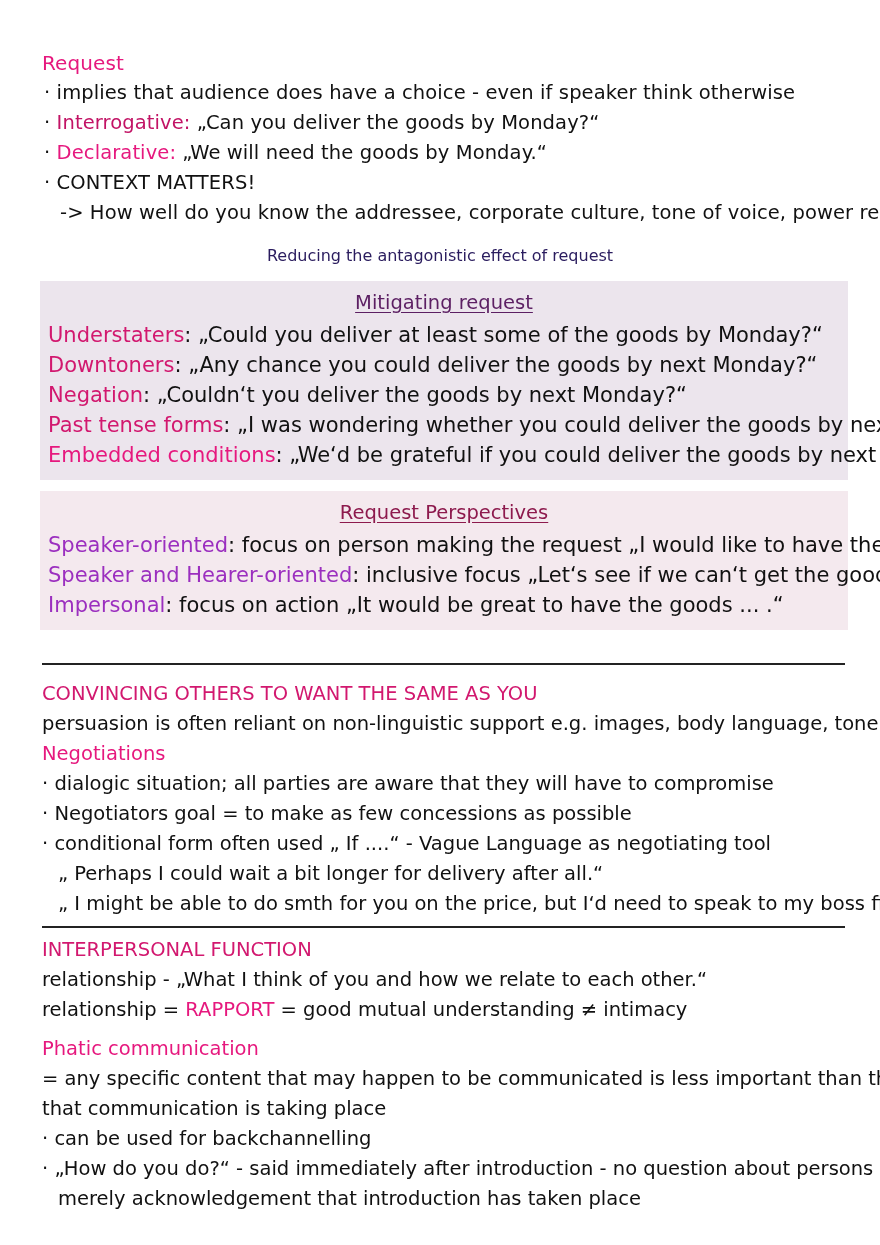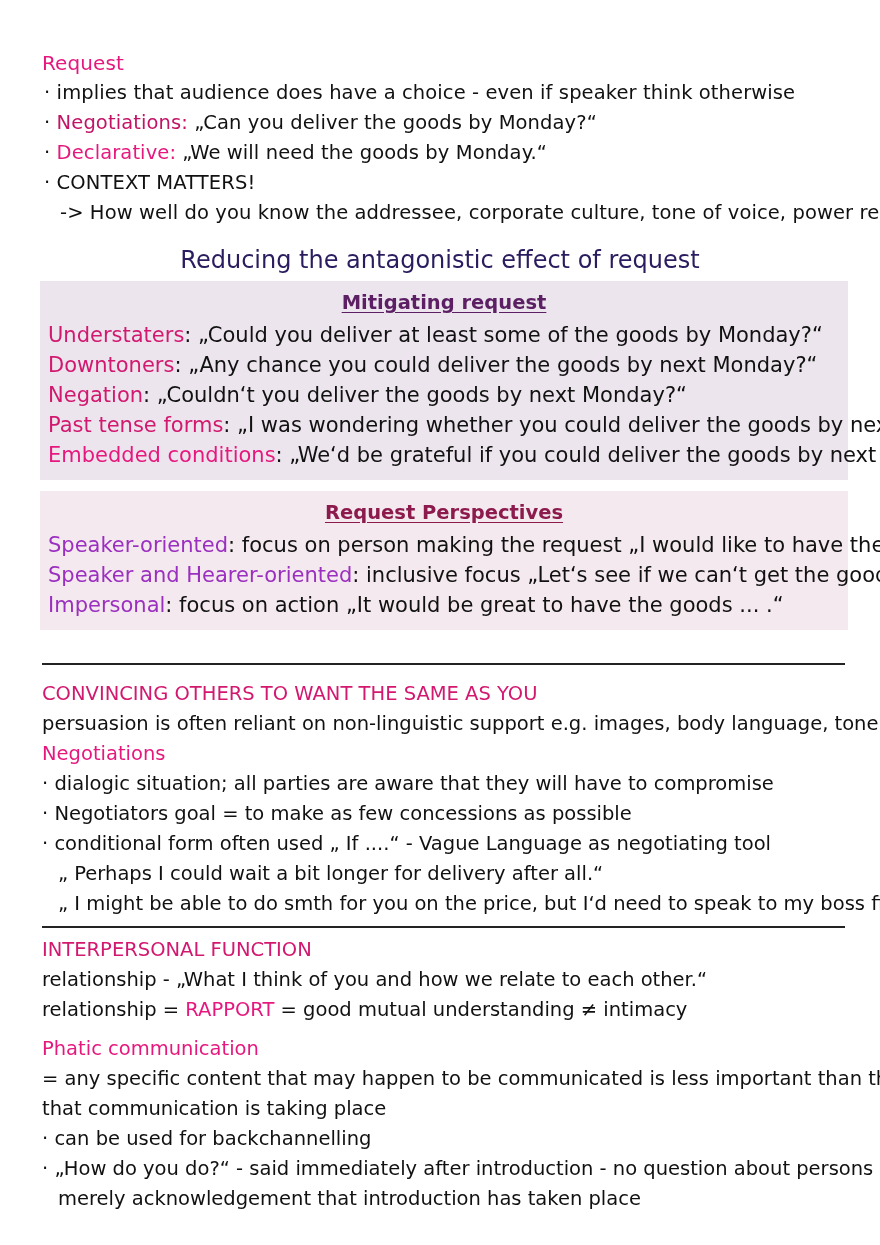--- a/index.html
+++ b/index.html
@@ -39,30 +39,30 @@
 
   
   .c-pink      { color: #e6187e; }
   .c-crimson   { color: #c21365; }
   .c-magenta   { color: #d2186f; }
   .c-purple    { color: #9b2fbf; }
   .c-deeppurple{ color: #5c1f63; }
   .c-navy      { color: #2a1c5e; }
   .c-maroon    { color: #8d1a4d; }
 
-  .u { text-decoration: underline; text-underline-offset: 3px; font-weight: bold; }
+  .u { text-decoration: underline; text-underline-offset: 3px; }
 
   
   #top-block { position: absolute; left: 42px; top: 48px; }
   #centered-heading {
     position: absolute;
     left: 0; right: 0;
     top: 246px;
     text-align: center;
-    font-size: 24px;
+    font-size: 16px;
     color: #2a1c5e;
   }
 
   .tint-box {
     position: absolute;
     left: 40px;
     width: 808px;
     box-sizing: border-box;
     padding: 8px 0 10px 0;
   }
@@ -110,21 +110,21 @@
 </head>
 <body>
 
 <div class="page">
 
   <div id="top-block">
     <div class="line c-pink" style="font-size:20px;">Request</div>
 
     <div class="line bullet-line"><span>· </span><span>implies that audience does have a choice - even if speaker think otherwise</span></div>
 
-    <div class="line bullet-line"><span>· </span><span class="c-crimson">Negotiations:</span><span> „Can you deliver the goods by Monday?“</span></div>
+    <div class="line bullet-line"><span>· </span><span class="c-crimson">Interrogative:</span><span> „Can you deliver the goods by Monday?“</span></div>
 
     <div class="line bullet-line"><span>· </span><span class="c-pink">Declarative:</span><span> „We will need the goods by Monday.“</span></div>
 
     <div class="line bullet-line"><span>· </span><span>CONTEXT MATTERS!</span></div>
 
     <div class="line indent-2">-&gt; How well do you know the addressee, corporate culture, tone of voice, power relations</div>
   </div>
 
   <div id="centered-heading">Reducing the antagonistic effect of request</div>
 

